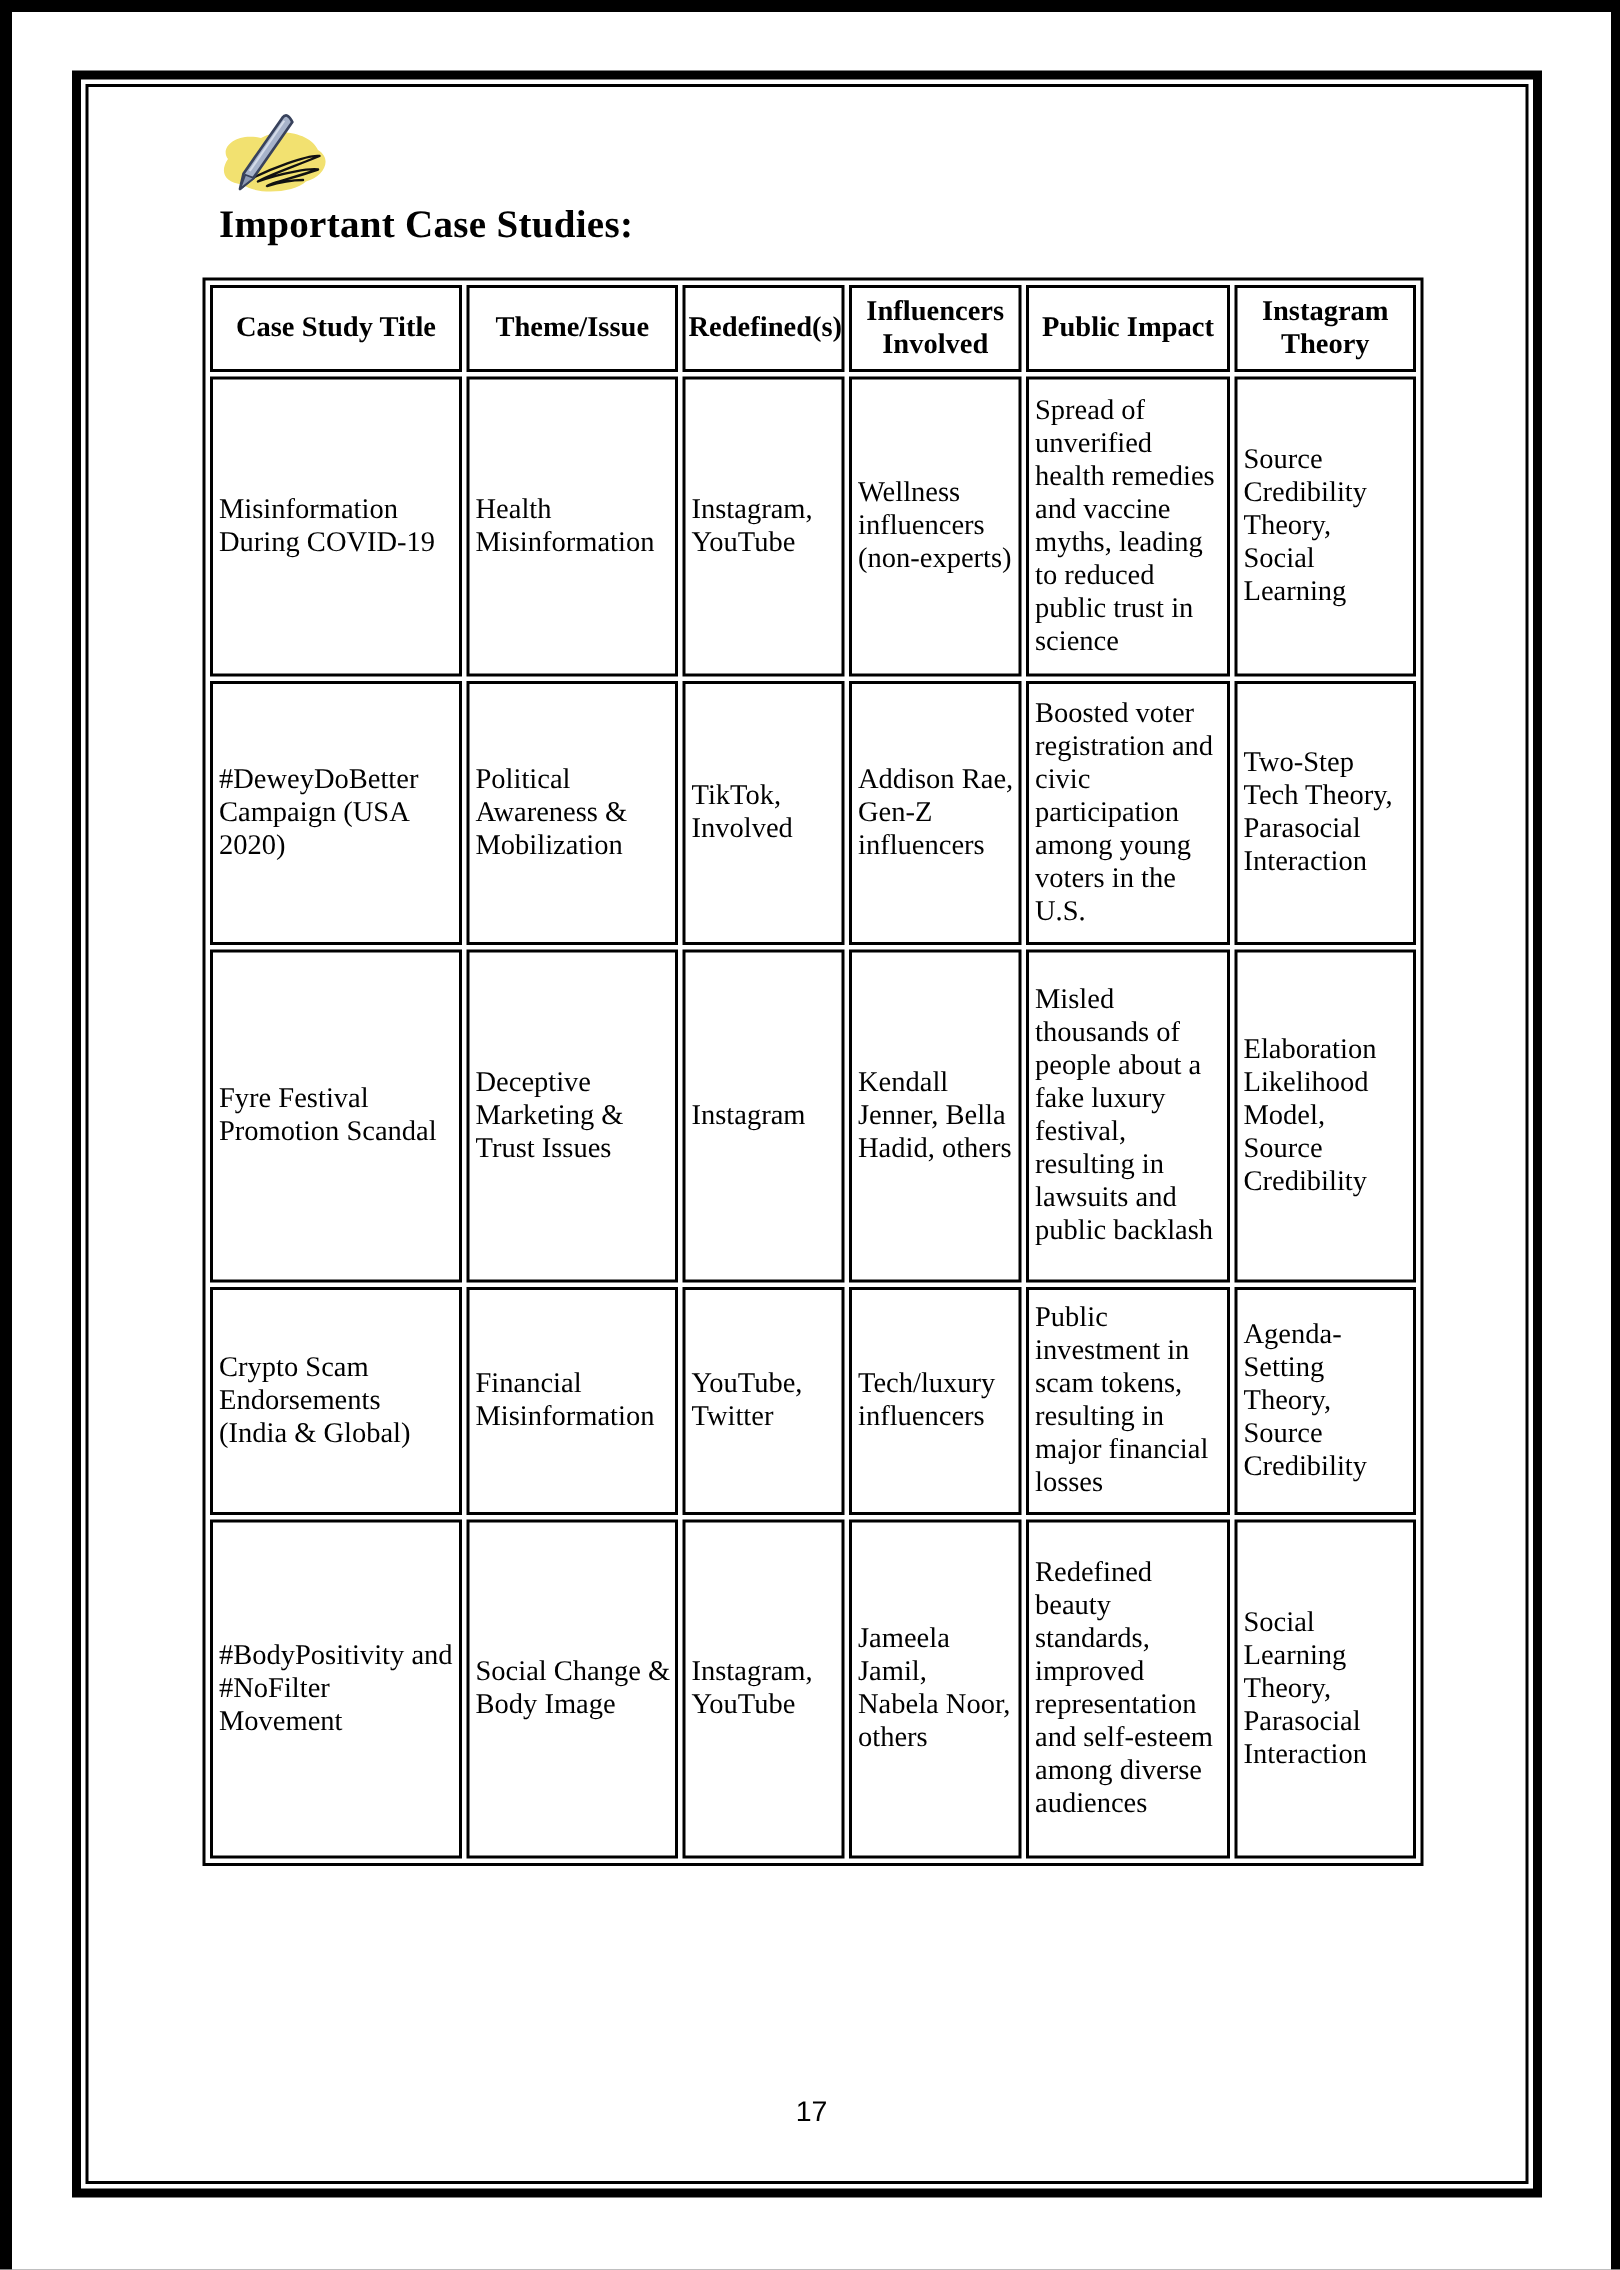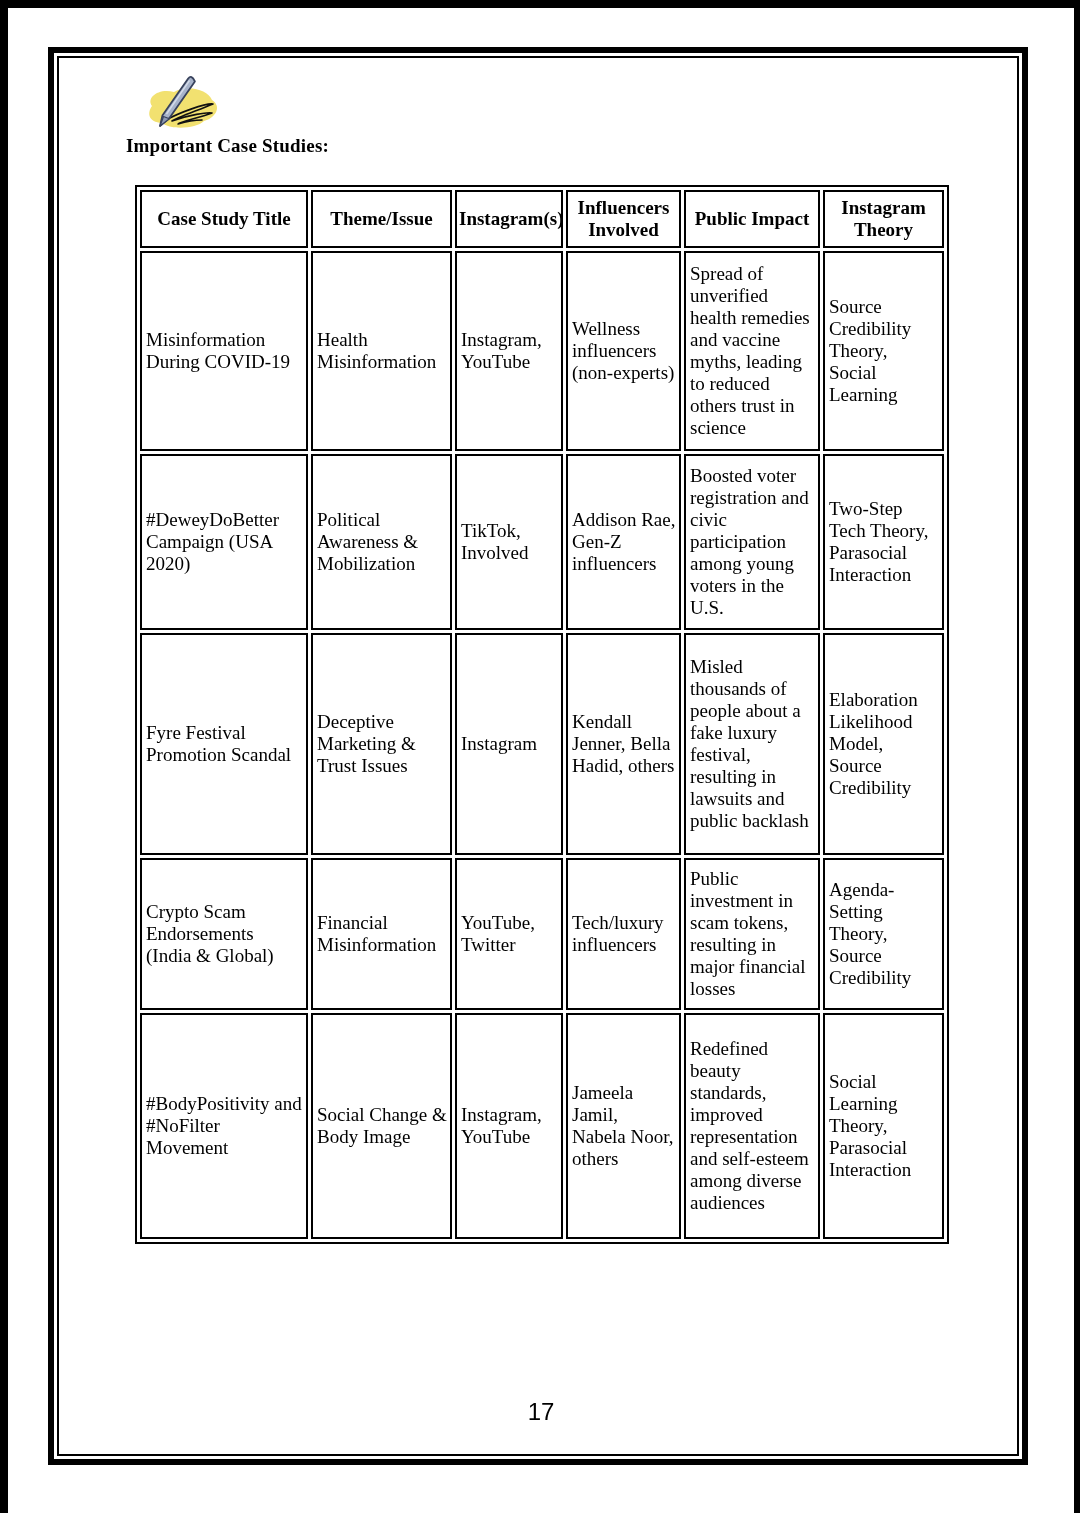--- a/index.html
+++ b/index.html
@@ -26,22 +26,22 @@
     left:3px; top:3px; right:3px; bottom:3px;
     border:2px solid #000;
   }
   .writing-icon {
     position:absolute;
     left:128px; top:62px;
     width:86px; height:68px;
   }
   .doc-heading {
     position:absolute;
-    left:118px; top:127px;
-    font-size:19px;
+    left:138px; top:127px;
+    font-size:26px;
     font-weight:bold;
     letter-spacing:0.2px;
   }
   .table-wrap {
     position:absolute;
     left:127px; top:177px;
     width:658px;
   }
   table.case-table {
     border-collapse:separate;
@@ -78,21 +78,21 @@
   tr.row-1  { height:176px; }
   tr.row-2  { height:222px; }
   tr.row-3  { height:152px; }
   tr.row-4  { height:226px; }
   .page-number {
     position:absolute;
     left:0; right:0;
     top:1390px;
     text-align:center;
     font-family:"Liberation Sans", sans-serif;
-    font-size:24px;
+    font-size:19px;
   }
 </style>
 </head>
 <body>
 
 <div class="page">
 
   <div class="doc-border-outer">
     <div class="doc-border-inner"></div>
   </div>
@@ -116,31 +116,31 @@
           <col class="c2">
           <col class="c3">
         <col class="c4">
           <col class="c5">
           <col class="c6">
       </colgroup>
       <tbody>
           <tr class="hdr">
         <th>Case Study Title</th>
         <th>Theme/Issue</th>
-        <th>Instagram(s)</th>
+        <th>Redefined(s)</th>
         <th>Influencers Involved</th>
         <th>Public Impact</th>
         <th>Instagram Theory</th>
       </tr>
       <tr class="row-0">
         <td class="row-title">Misinformation During COVID-19</td>
         <td>Health Misinformation</td>
         <td>Instagram, YouTube</td>
         <td>Wellness influencers (non-experts)</td>
-        <td>Spread of unverified health remedies and vaccine myths, leading to reduced others trust in science</td>
+        <td>Spread of unverified health remedies and vaccine myths, leading to reduced public trust in science</td>
         <td>Source Credibility Theory, Social Learning</td>
       </tr>
       <tr class="row-1">
         <td class="row-title">#DeweyDoBetter Campaign (USA 2020)</td>
         <td>Political Awareness &amp; Mobilization</td>
         <td>TikTok, Involved</td>
         <td>Addison Rae, Gen-Z influencers</td>
         <td>Boosted voter registration and civic participation among young voters in the U.S.</td>
         <td>Two-Step Tech Theory, Parasocial Interaction</td>
       </tr>

